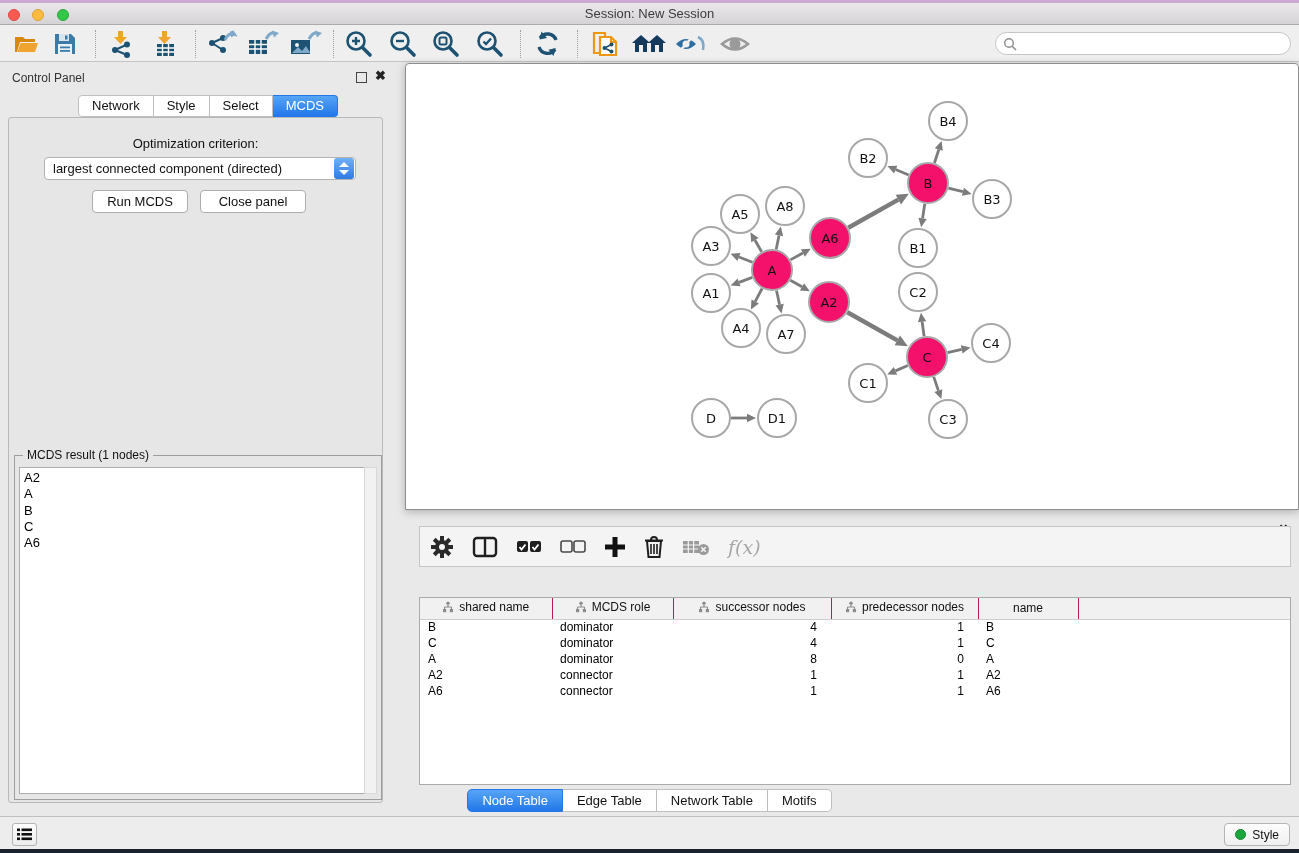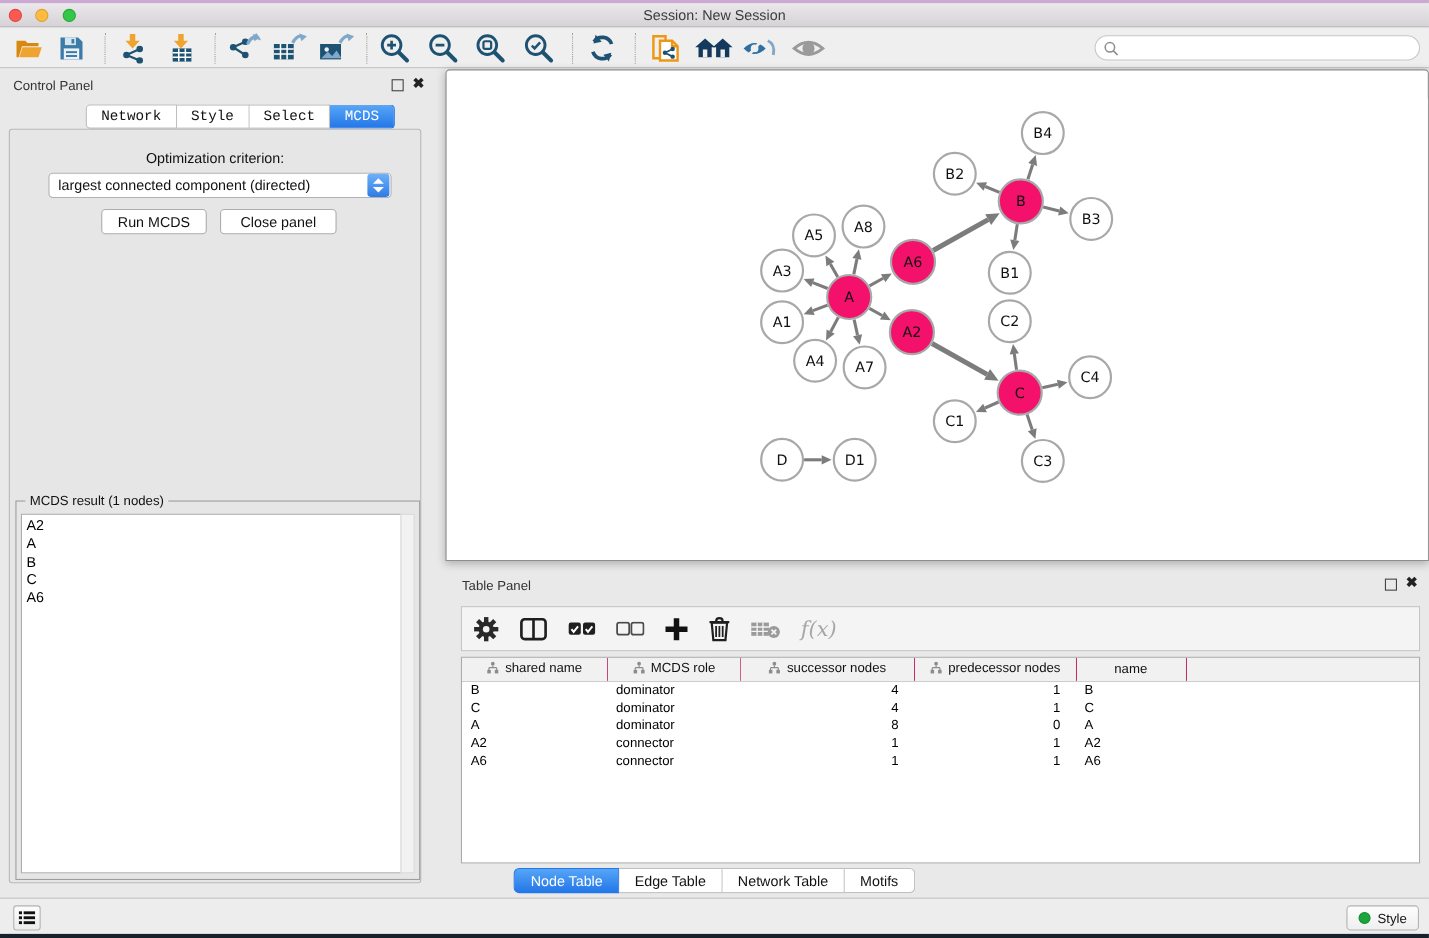--- a/index.html
+++ b/index.html
@@ -30,21 +30,21 @@
   #search-box svg { margin-left:7px; }
   #search-input { border:none; outline:none; flex:1; height:18px; font-size:12px;
     background:transparent; font-family:"Liberation Sans",sans-serif; }
 
   
   #control-panel-title { left:12px; top:71px; font-size:12px; color:#333; }
   #cp-float { left:356px; top:72px; width:11px; height:11px; border:1.5px solid #444; }
   #cp-close { left:375px; top:68px; font-size:13px; font-weight:bold; color:#222; }
   #cp-tabs { left:78px; top:95px; height:22px; display:flex; }
   .cp-tab { height:22px; line-height:20px; padding:0 13px; font-size:13px; color:#111;
-    background:#FFFFFF; border:1px solid #BFBFBF; border-left:none; text-align:center;font-family:Liberation Mono, monospace; }
+    background:#FFFFFF; border:1px solid #BFBFBF; border-left:none; text-align:center; }
   .cp-tab:first-child { border-left:1px solid #BFBFBF; border-radius:4px 0 0 4px; }
   .cp-tab:last-child { border-radius:0 4px 4px 0; }
   .cp-tab.active { background:linear-gradient(#56A5F7,#2377E8); color:#FFFFFF; border-color:#2377E8; }
   #cp-box { left:8px; top:117px; width:375px; height:686px; background:#E6E6E6;
     border:1px solid #B9B9B9; border-radius:3px; }
   #opt-label { left:8px; top:136px; width:375px; text-align:center; font-size:13px; color:#111; }
   #criterion-select { left:44px; top:157px; width:312px; height:23px; background:#FFFFFF;
     border:1px solid #B3B3B3; border-radius:4px; display:flex; align-items:center; }
   #criterion-select .val { flex:1; font-size:13px; padding-left:8px; color:#111;
     white-space:nowrap; overflow:hidden; }
@@ -79,21 +79,21 @@
   #net-titlebar .lights { position:absolute; left:9px; top:6px; }
   #net-titlebar .lights span { margin-right:7px; }
   #net-title { width:100%; text-align:center; line-height:23px; font-size:13px; color:#222; }
   #graph-wrap { position:absolute; left:1px; top:25px; width:891px; height:420px;
     background:#FFFFFF; overflow:hidden; }
 
   
   #table-panel-title { left:420px; top:525px; font-size:12px; color:#333; }
   #tp-float { left:1259px; top:526px; width:11px; height:11px; border:1.5px solid #444; }
   #tp-close { left:1278px; top:522px; font-size:13px; font-weight:bold; color:#222; }
-  #tp-toolbar { left:419px; top:551px; width:872px; height:41px; background:#F4F4F4;
+  #tp-toolbar { left:419px; top:526px; width:872px; height:41px; background:#F4F4F4;
     border:1px solid #C6C6C6; display:flex; align-items:center; }
   .tp-icon { margin-left:18px; display:flex; align-items:center; }
   #fx-label { font-family:"DejaVu Serif", serif; font-style:italic; font-size:19px; color:#A6A6A6; }
   #node-table-box { left:419px; top:597px; width:872px; height:188px; background:#FFFFFF;
     border:1px solid #ABABAB; overflow:hidden; }
   table { border-collapse:collapse; table-layout:fixed; width:100%; }
   thead th { height:21px; background:#F1F1F1; border-bottom:1px solid #CDCDCD;
     border-right:1px solid #be185d; font-size:12px; font-weight:normal; color:#111;
     text-align:center; position:relative; }
   thead th .hdr { display:inline-flex; align-items:center; gap:5px; }

